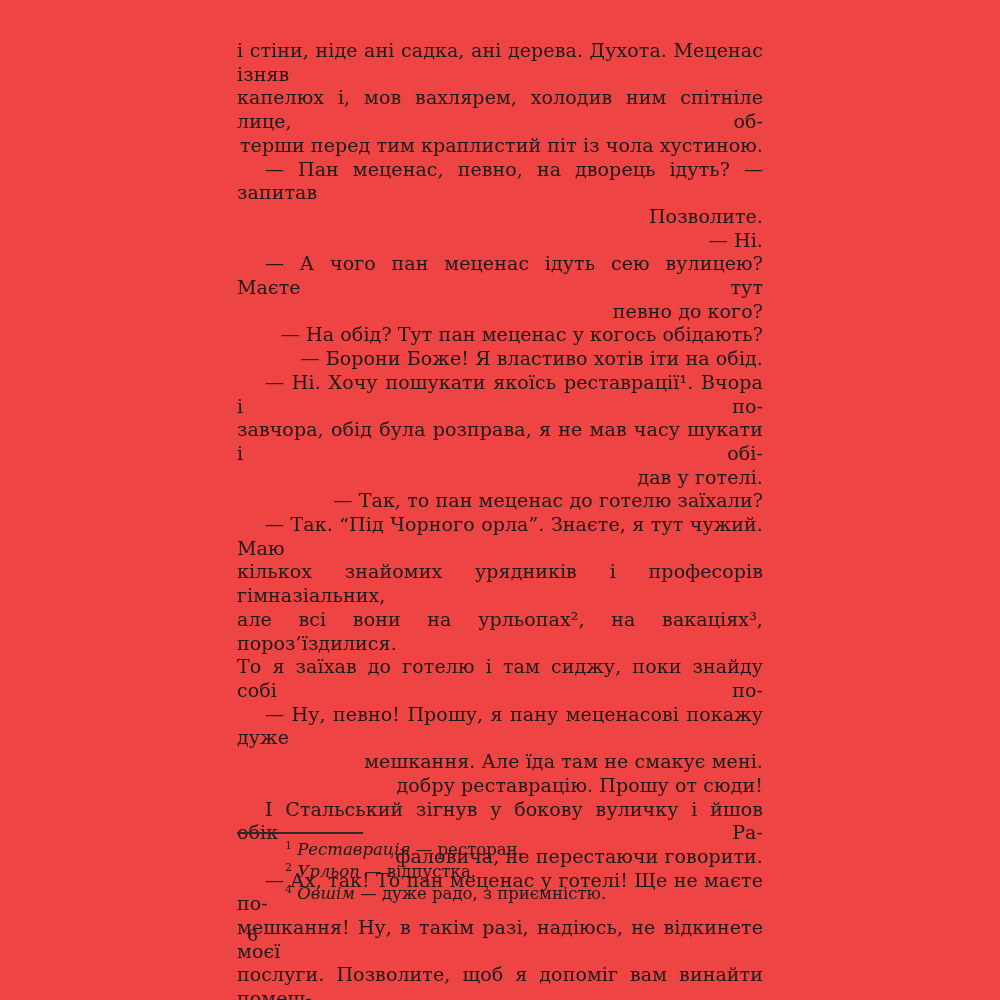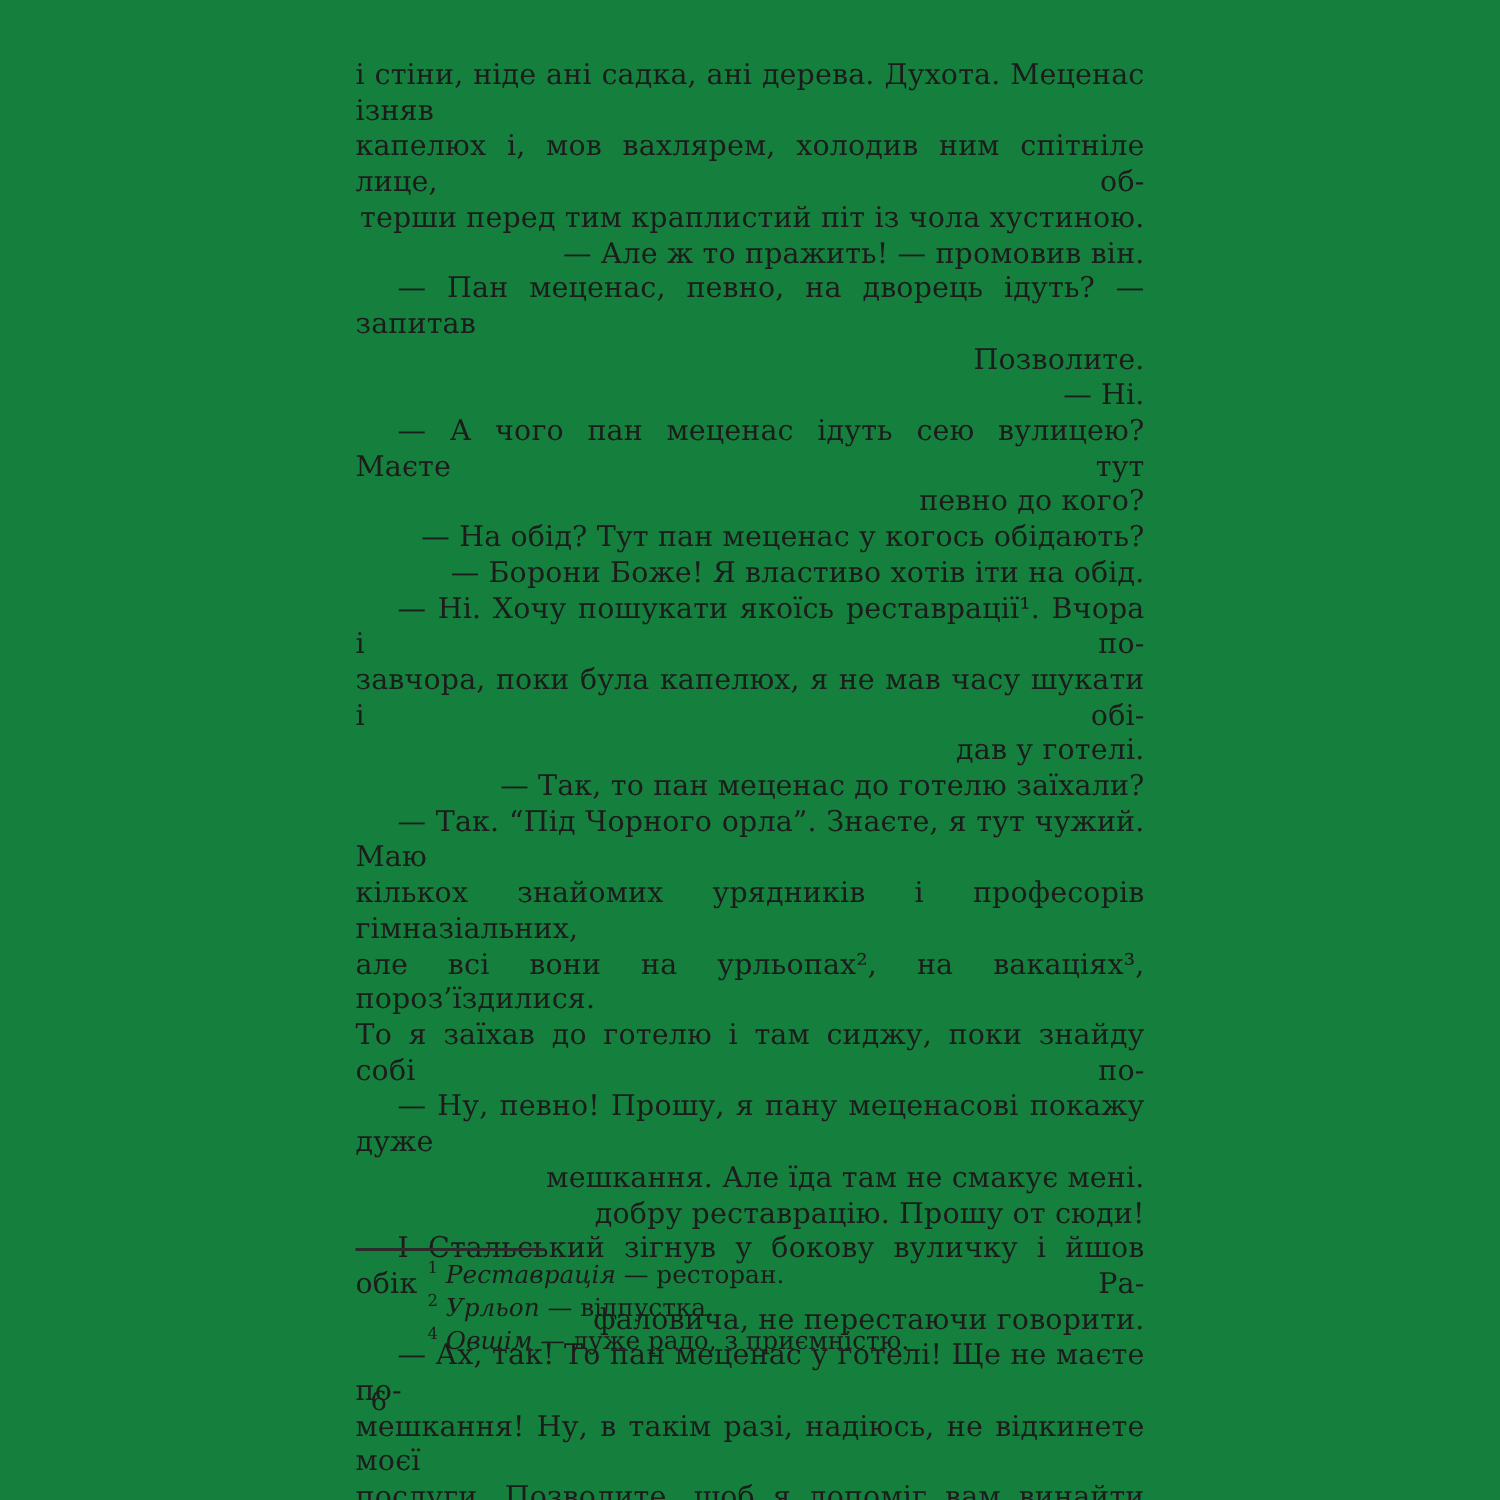--- a/index.html
+++ b/index.html
@@ -13,21 +13,21 @@
     font-family: "DejaVu Serif", serif;
     color: #1c1c1c;
     position: relative;
     overflow: hidden;
   }
   .page {
     position: absolute;
     left: 0; top: 0;
     width: 1000px;
     height: 1000px;
-    background: #15803d;
+    background: #ef4444;
   }
   .text-column {
     position: absolute;
     left: 237px;
     top: 39px;
     width: 526px;
     font-size: 19px;
     line-height: 23.7px;
     font-weight: 500;
     letter-spacing: 0.1px;
@@ -79,30 +79,29 @@
   }
 </style>
 </head>
 <body>
 
 <div class="page">
   <div class="text-column" id="text-column">
       <div class="line just">і стіни, ніде ані садка, ані дерева. Духота. Меценас ізняв</div>
       <div class="line just">капелюх і, мов вахлярем, холодив ним спітніле лице, об-</div>
       <div class="line">терши перед тим краплистий піт із чола хустиною.</div>
-      <div class="line indent">— Але ж то пражить! — промовив він.</div>
       <div class="line indent just">— Пан меценас, певно, на дворець ідуть? — запитав</div>
       <div class="line">Позволите.</div>
       <div class="line indent">— Ні.</div>
       <div class="line indent just">— А чого пан меценас ідуть сею вулицею? Маєте тут</div>
       <div class="line">певно до кого?</div>
       <div class="line indent">— На обід? Тут пан меценас у когось обідають?</div>
       <div class="line indent">— Борони Боже! Я властиво хотів іти на обід.</div>
       <div class="line indent just">— Ні. Хочу пошукати якоїсь реставрації¹. Вчора і по-</div>
-      <div class="line just">завчора, поки була капелюх, я не мав часу шукати і обі-</div>
+      <div class="line just">завчора, обід була розправа, я не мав часу шукати і обі-</div>
       <div class="line">дав у готелі.</div>
       <div class="line indent">— Так, то пан меценас до готелю заїхали?</div>
       <div class="line indent just">— Так. “Під Чорного орла”. Знаєте, я тут чужий. Маю</div>
       <div class="line just">кількох знайомих урядників і професорів гімназіальних,</div>
       <div class="line just">але всі вони на урльопах², на вакаціях³, пороз’їздилися.</div>
       <div class="line just">То я заїхав до готелю і там сиджу, поки знайду собі по-</div>
       <div class="line indent just">— Ну, певно! Прошу, я пану меценасові покажу дуже</div>
       <div class="line">мешкання. Але їда там не смакує мені.</div>
       <div class="line">добру реставрацію. Прошу от сюди!</div>
       <div class="line indent just">І Стальський зігнув у бокову вуличку і йшов обік Ра-</div>

